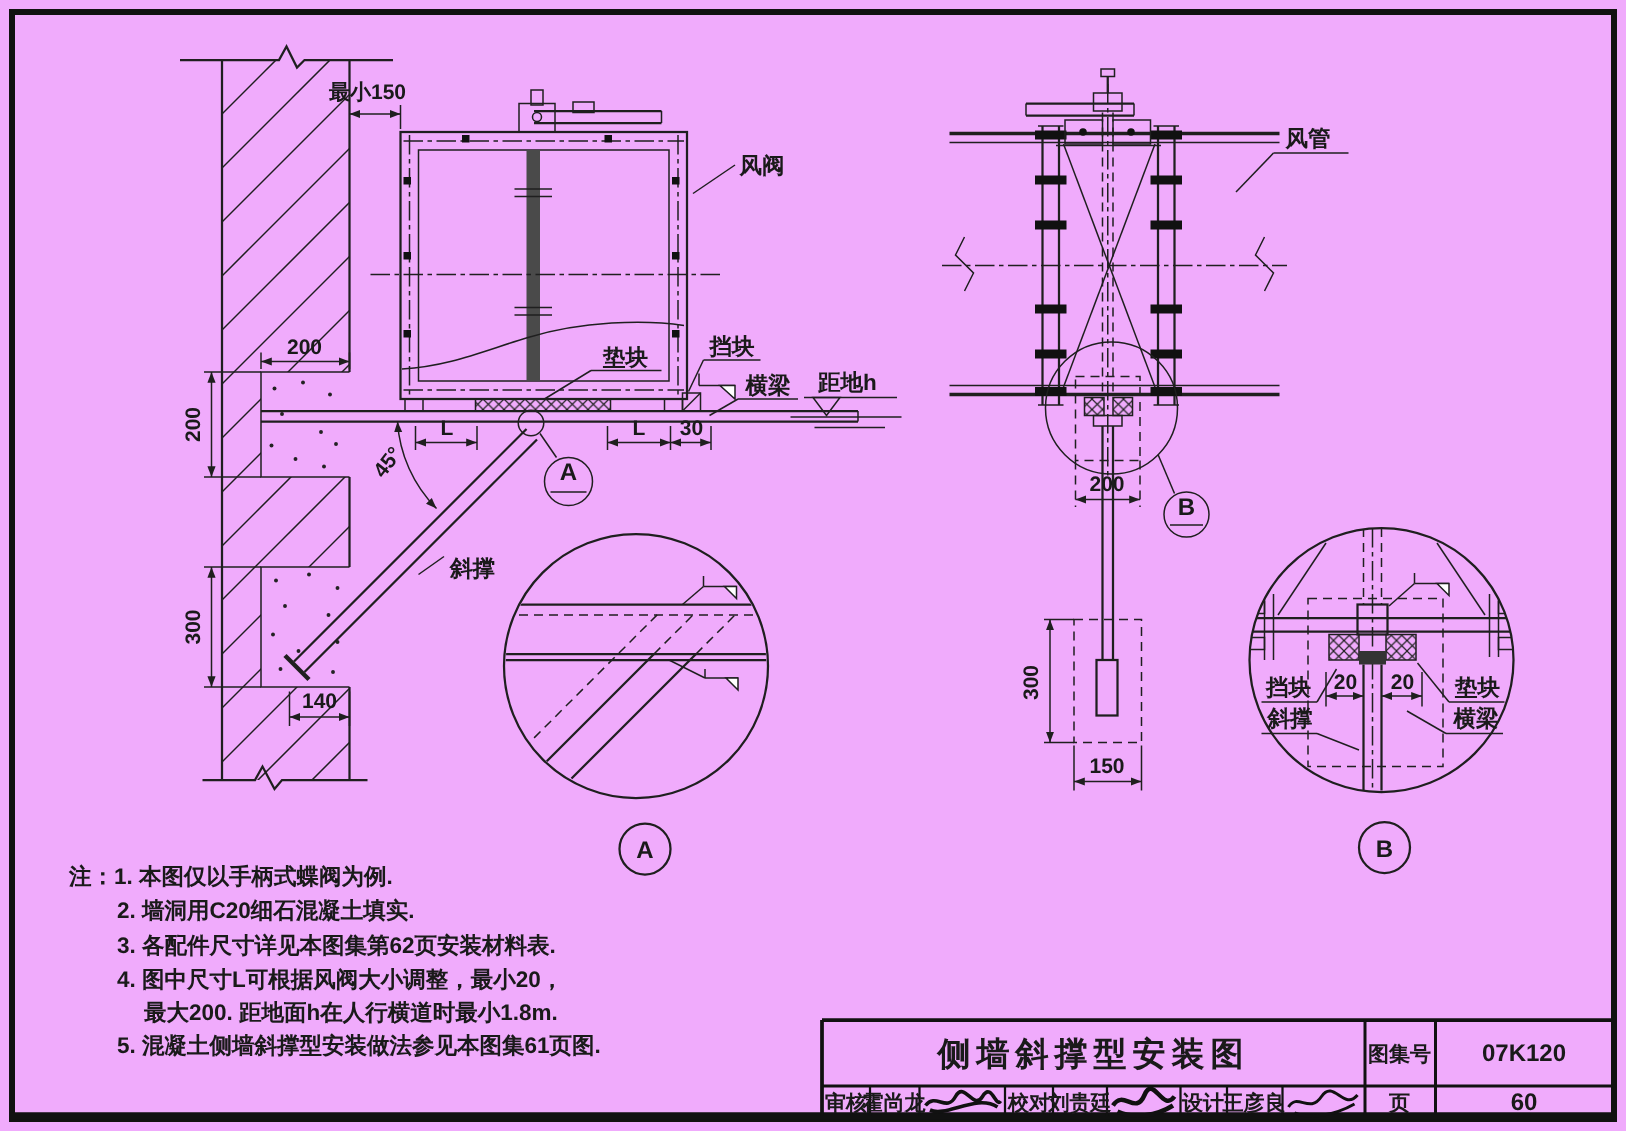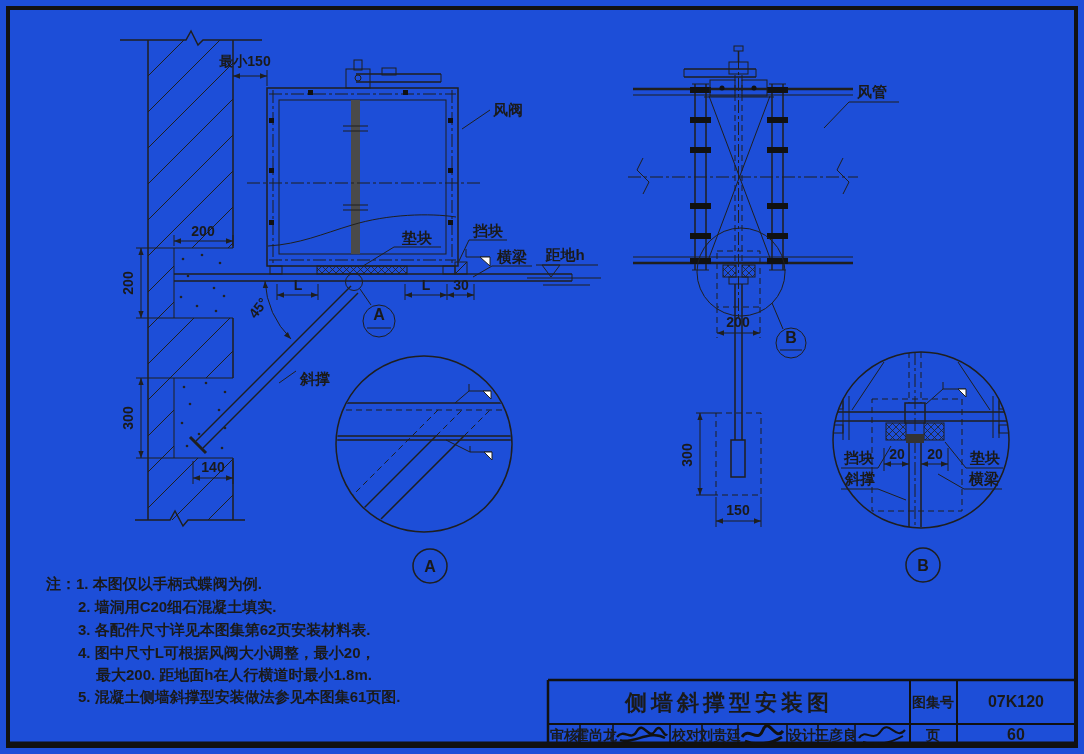--- a/index.html
+++ b/index.html
@@ -1,16 +1,16 @@
 <!DOCTYPE html>
 <html><head>
 <meta charset="utf-8">
 <style>
   html,body{margin:0;padding:0;background:#e8e8e8;}
-  .page{width:1084px;height:754px;background:#1d4ed8;position:relative;margin:0 auto;}
+  .page{width:1084px;height:754px;background:#f0abfc;position:relative;margin:0 auto;}
   svg{display:block;}
   text{font-family:"Liberation Sans",sans-serif;fill:#1a1a1a;}
   .lbl{font-size:15px;font-weight:bold;}
   .dim{font-size:14px;font-weight:bold;}
   .note{font-size:15px;font-weight:bold;}
   .callout{font-size:16px;font-weight:bold;}
   .tb-small{font-size:14px;font-weight:bold;}
   .tb-title{font-size:22px;font-weight:bold;letter-spacing:4px;}
   .tb-num{font-size:16px;font-weight:bold;}
   .thin{stroke:#1f1f1f;stroke-width:1;fill:none;}

